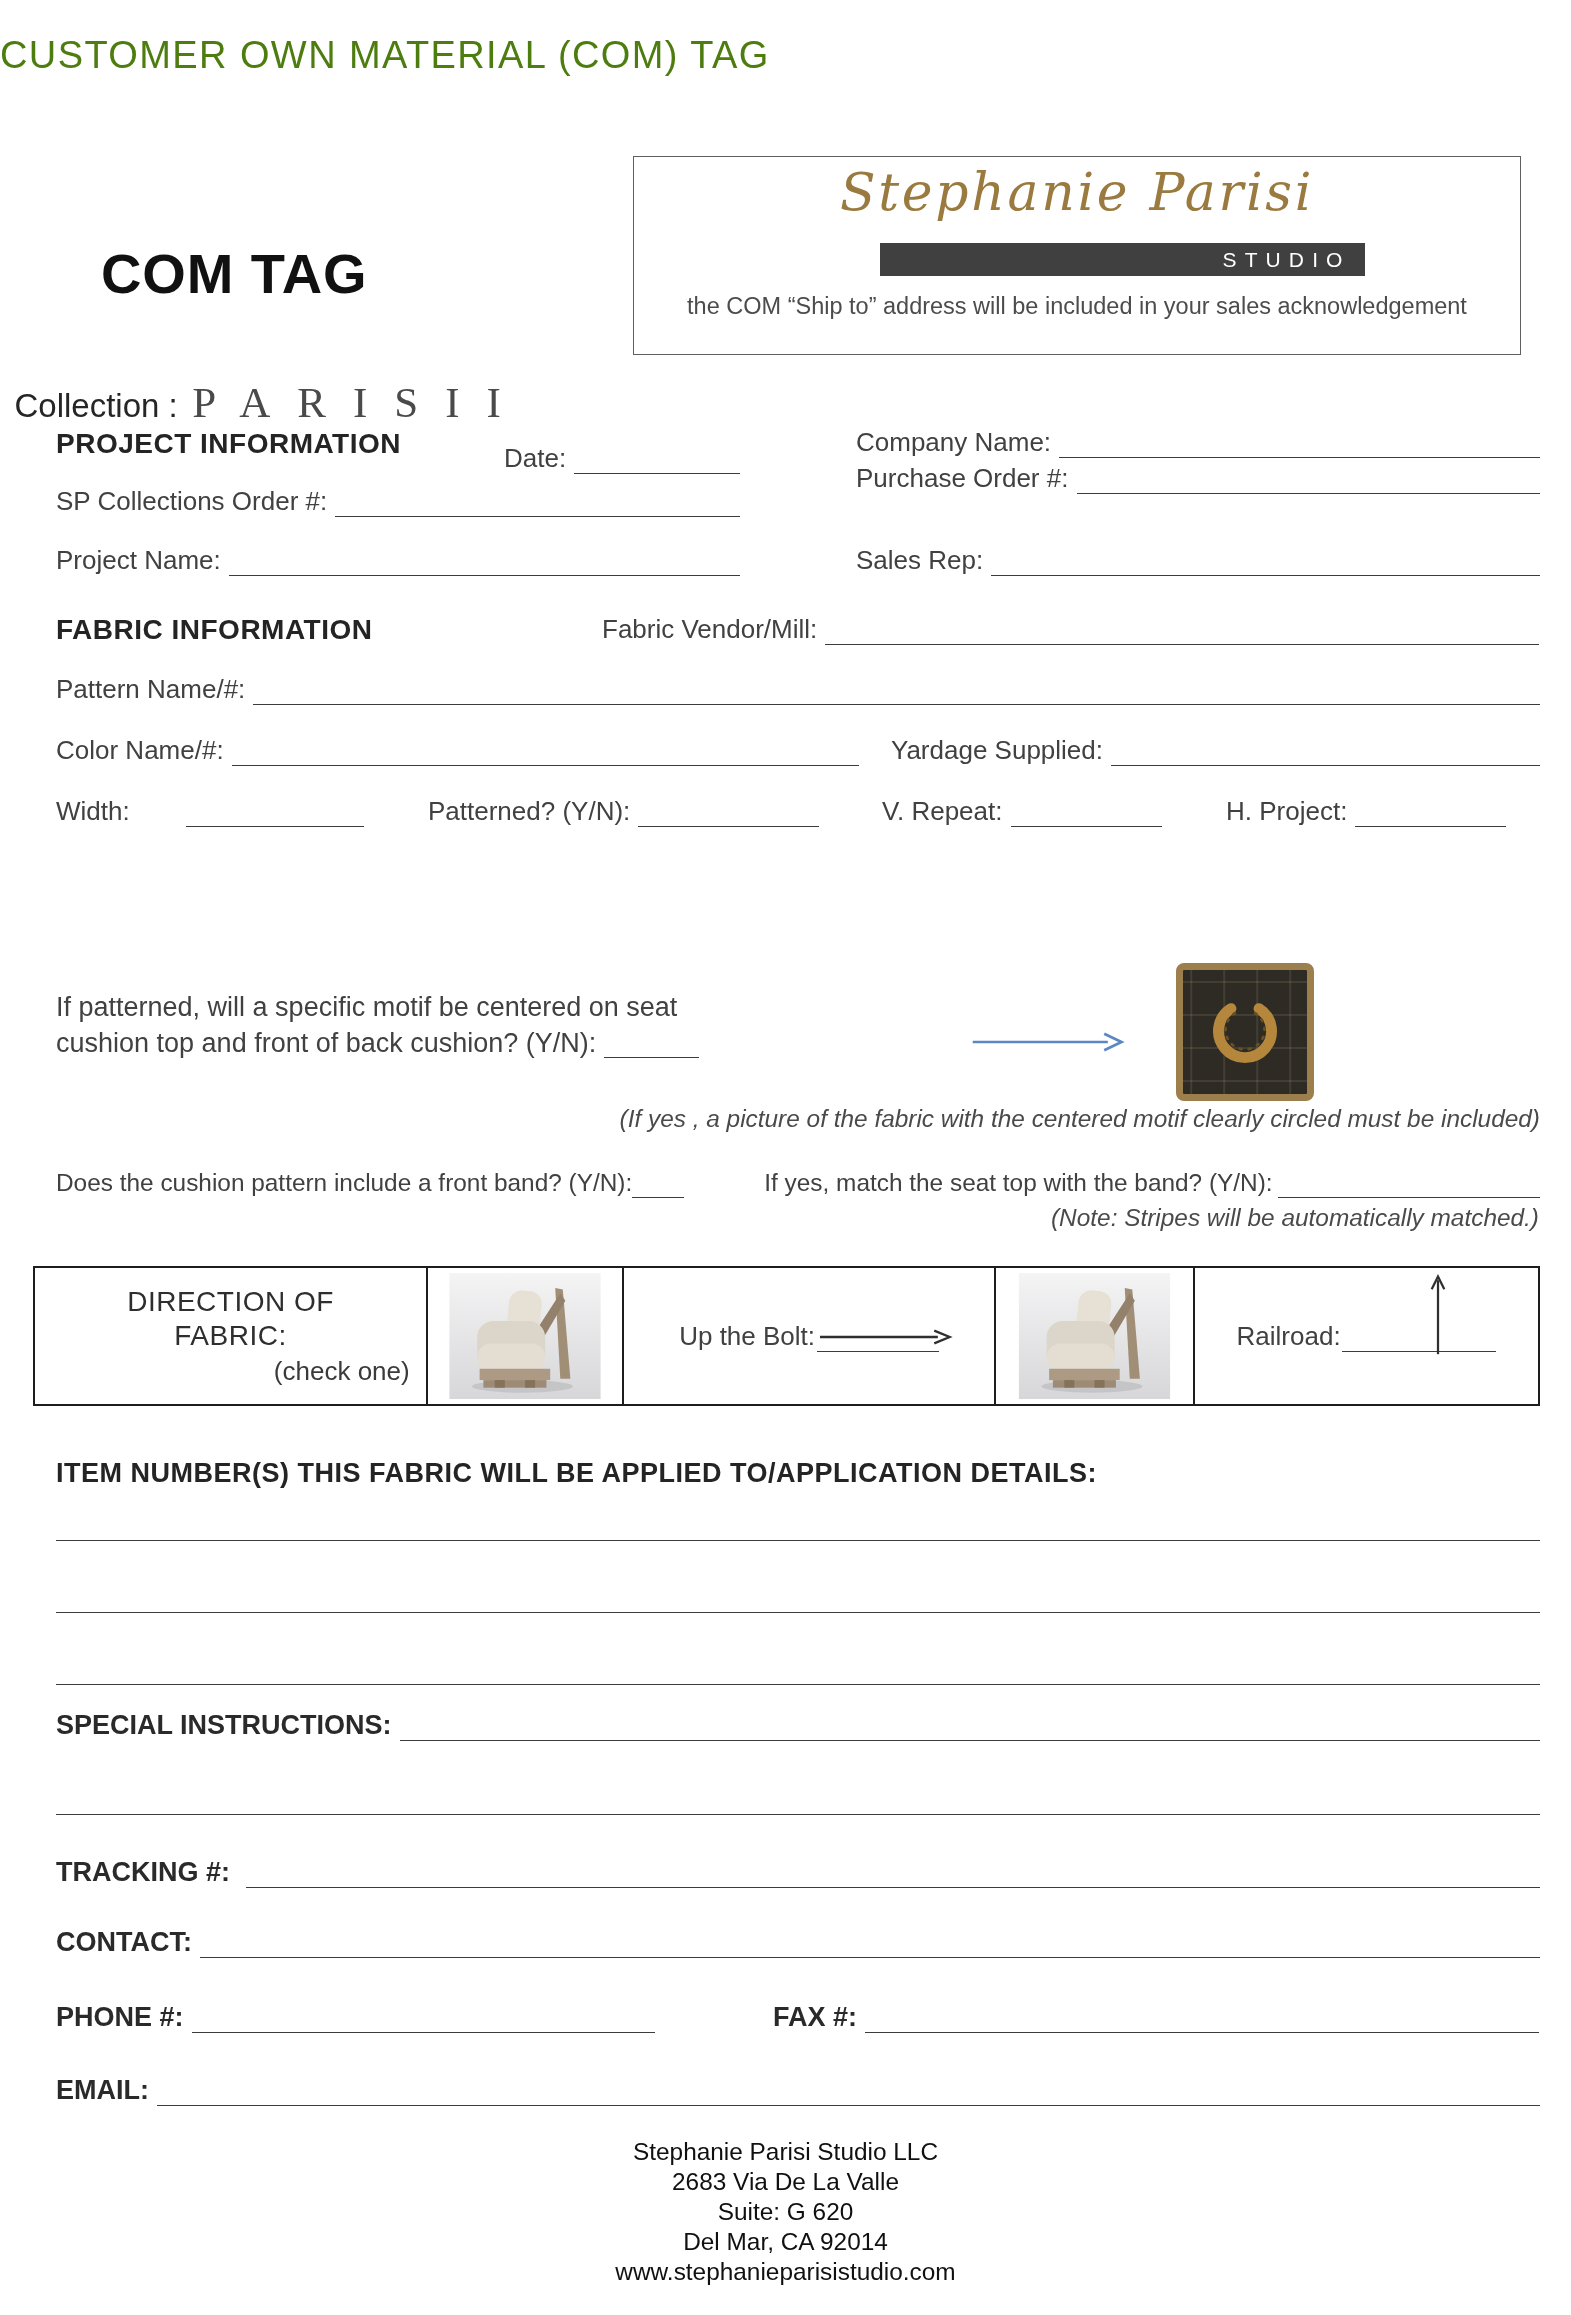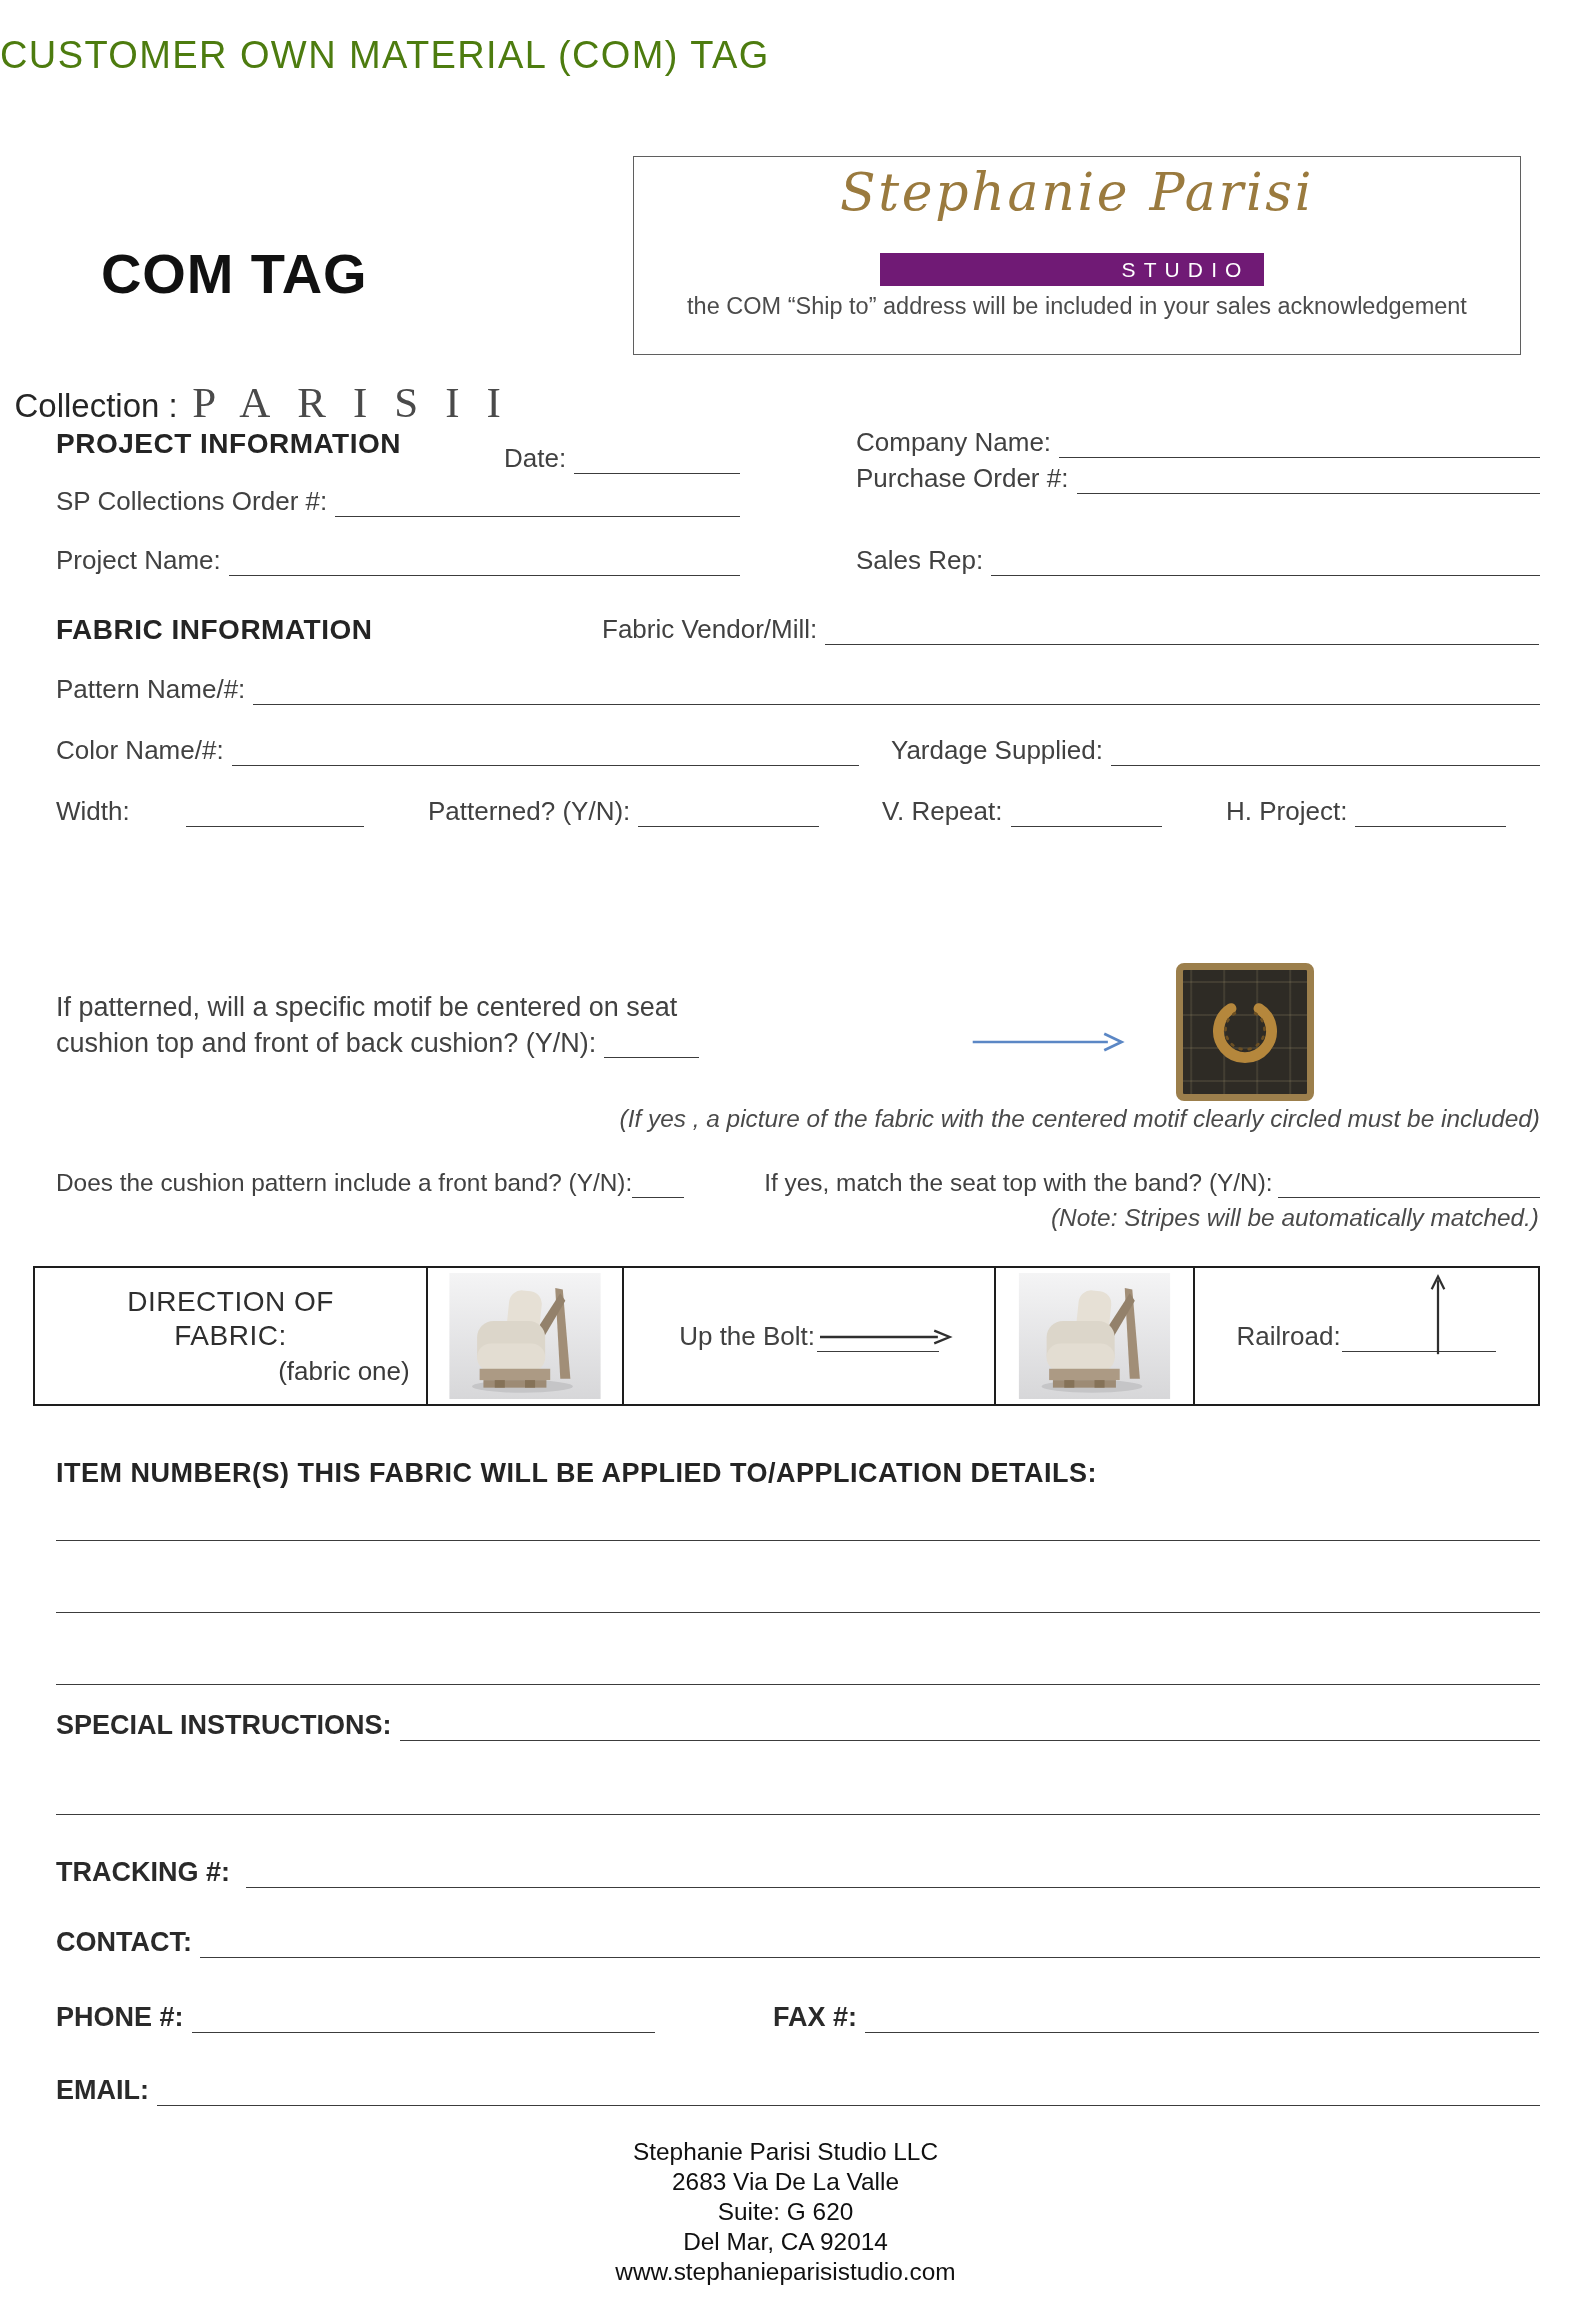--- a/index.html
+++ b/index.html
@@ -6,21 +6,21 @@
   #page{position:relative;width:1571px;height:2316px;background:#ffffff;overflow:hidden;
         font-family:"Liberation Sans",sans-serif;color:#3f3f3f;}
   .abs{position:absolute;}
   .title{top:34px;left:0;width:100%;font-size:38px;font-weight:500;
          letter-spacing:1.4px;color:#4d7c0f;}
   
   .logo-box{left:633px;top:156px;width:888px;height:199px;border:1.8px solid #5f5f5f;box-sizing:border-box;padding-left:18px;}
   .logo-script{position:absolute;top:5.4px;left:0;width:100%;text-align:center;
                font-family:"DejaVu Serif",serif;font-style:italic;font-size:52px;
                letter-spacing:2.7px;color:#9a7a3e;}
-  .logo-bar{position:absolute;left:246px;top:96px;width:384px;height:33px;background:#701a75;
+  .logo-bar{position:absolute;left:246px;top:86px;width:485px;height:33px;background:#404040;
             display:flex;align-items:center;justify-content:flex-end;}
   .logo-bar span{color:#ffffff;font-size:21px;letter-spacing:8.1px;padding-right:14.5px;}
   .logo-caption{position:absolute;top:136px;left:0;width:100%;text-align:center;
                 font-size:23.5px;color:#4c4c4c;}
   .com-tag{left:101px;top:241px;font-size:56px;font-weight:800;letter-spacing:0.9px;color:#111111;}
   .collection{left:14.5px;top:378px;display:flex;align-items:baseline;}
   .collection .c-lbl{font-size:33px;color:#262626;}
   .collection .c-val{font-family:"Liberation Serif",serif;font-size:43px;letter-spacing:27px;
                      color:#4a4a4a;margin-left:14.5px;white-space:nowrap;}
   .h{font-size:28px;font-weight:600;letter-spacing:0.5px;color:#242424;white-space:nowrap;}
@@ -173,21 +173,21 @@
     <span class="line" style="width:52px;"></span>
     <span class="lbl" style="margin-left:80px;">If yes, match the seat top with the band? (Y/N):</span>
     <span class="line" style="flex:1;margin-left:5.4px;"></span>
   </div>
   <div class="abs note" style="left:814px;top:1204px;width:725px;">(Note: Stripes will be automatically matched.)</div>
 
   <div class="abs dir-table">
     <div class="cell c1">
       <div class="d1">DIRECTION OF</div>
       <div class="d2">FABRIC:</div>
-      <div class="d3">(fabric one)</div>
+      <div class="d3">(check one)</div>
     </div>
     <div class="cell c2">
       <svg class="chair" viewBox="0 0 120 100" preserveAspectRatio="xMidYMid meet">
         <defs>
             <linearGradient id="chairGradA" x1="0" y1="0" x2="0" y2="1">
           <stop offset="0" stop-color="#f4f4f5"></stop>
               <stop offset="1" stop-color="#d7d7d9"></stop>
         </linearGradient>
           </defs>
         <rect width="120" height="100" fill="url(#chairGradA)"></rect>

